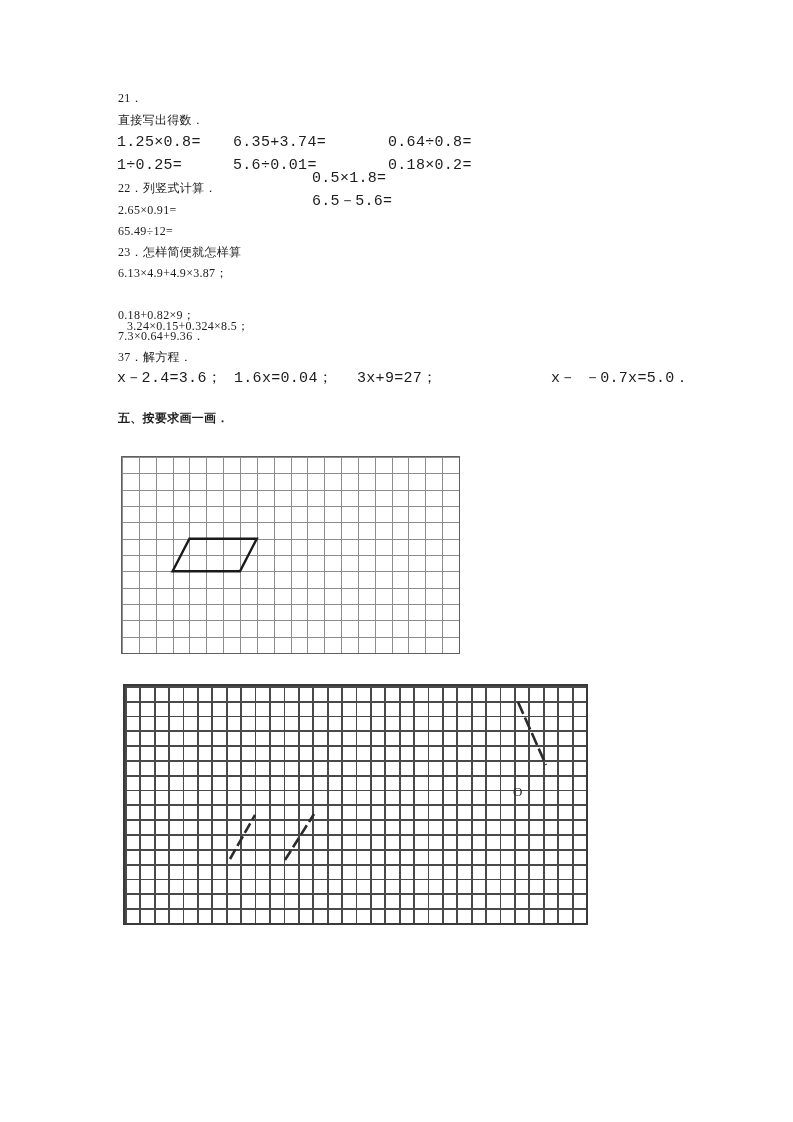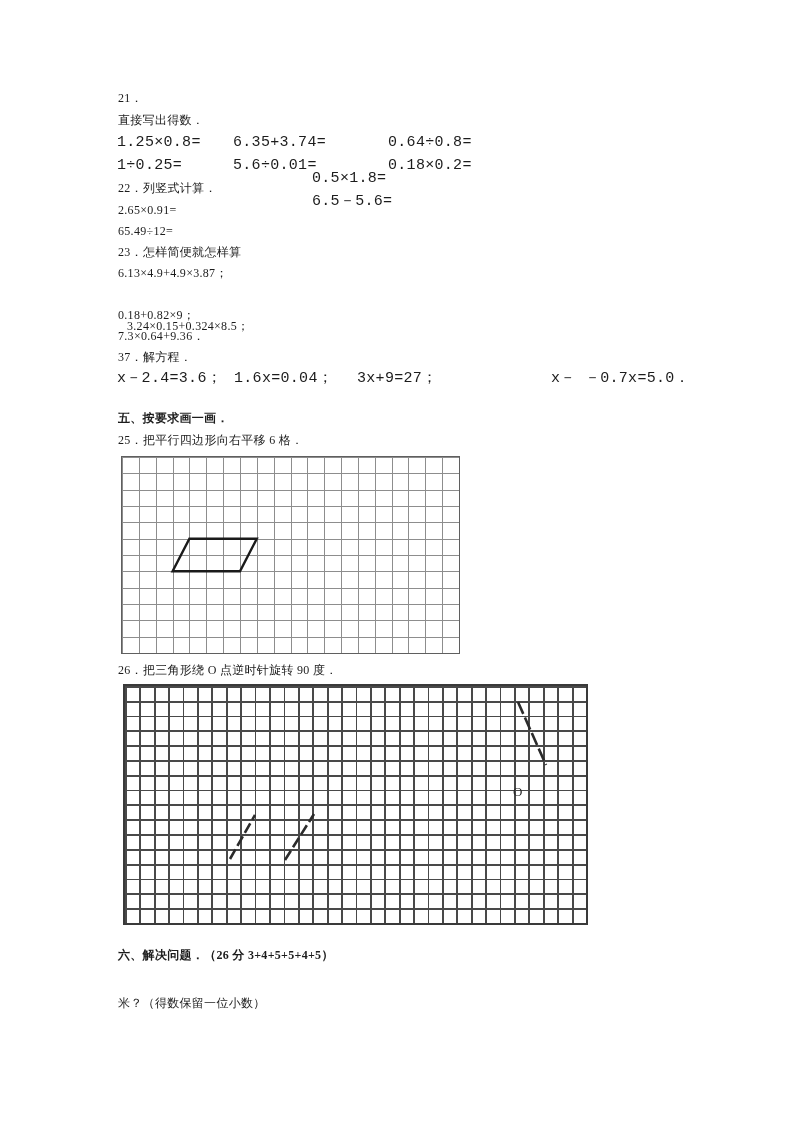--- a/index.html
+++ b/index.html
@@ -66,35 +66,31 @@
 
   <div class="line" style="left:118px;top:346px;">37．解方程．</div>
   <div class="row" style="top:368px;">
     <span class="cell q24c0">x－2.4=3.6；</span>
     <span class="cell q24c1">1.6x=0.04；</span>
     <span class="cell q24c2">3x+9=27；</span>
     <span class="cell q24c3">x－ －0.7x=5.0．</span>
   </div>
 
   <div class="line bold" style="left:118px;top:407px;">五、按要求画一画．</div>
-  <div class="line" style="left:118px;top:429px;">25．把平行四边形向右平移 6 格．</div>
 
   <div class="grid1">
     <svg class="overlay" width="337" height="196" viewBox="0 0 337 196">
       <polygon points="67.4,81.7 134.8,81.7 118.0,114.3 50.6,114.3" fill="none" stroke="#1a1a1a" stroke-width="2.4" stroke-linejoin="miter"></polygon>
     </svg>
   </div>
 
-  <div class="line" style="left:118px;top:659px;">26．把三角形绕 O 点逆时针旋转 90 度．</div>
 
   <div class="grid2">
     <svg class="overlay" width="461" height="237" viewBox="0 0 461 237">
       <line x1="393" y1="16" x2="421" y2="79" stroke="#2b2b2b" stroke-width="2.6" stroke-dasharray="13 4"></line>
       <line x1="105" y1="173" x2="130" y2="129" stroke="#2b2b2b" stroke-width="2.6" stroke-dasharray="11 4"></line>
       <line x1="160" y1="174" x2="189" y2="128" stroke="#2b2b2b" stroke-width="2.6" stroke-dasharray="11 4"></line>
       <text x="388" y="110" font-size="13" fill="#2b2b2b" font-family="Liberation Serif, DejaVu Serif, serif">O</text>
     </svg>
   </div>
 
-  <div class="line bold" style="left:118px;top:944px;">六、解决问题．（26 分 3+4+5+5+4+5）</div>
-  <div class="line" style="left:118px;top:992px;">米？（得数保留一位小数）</div>
 
 </div>
 
 </body></html>

